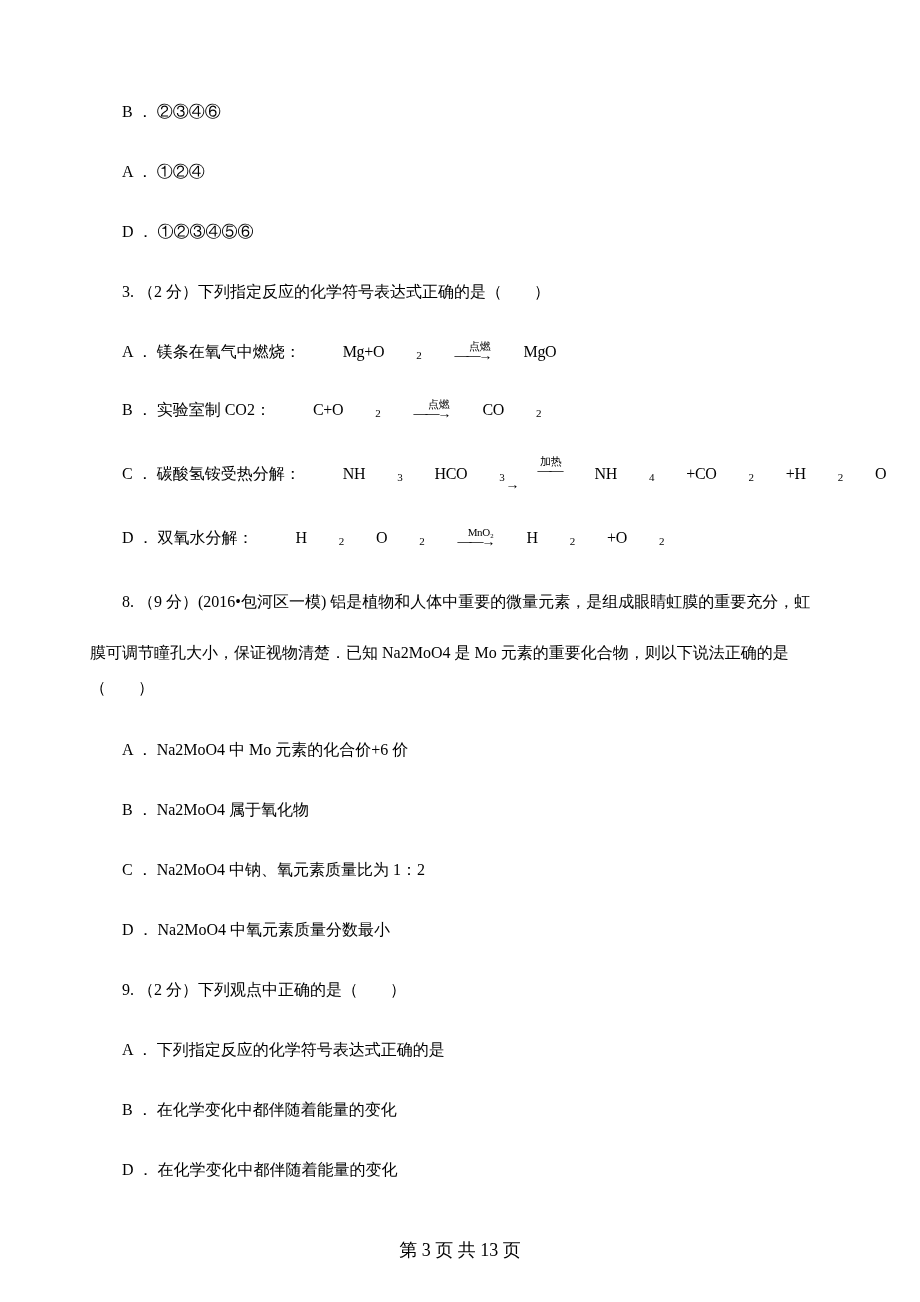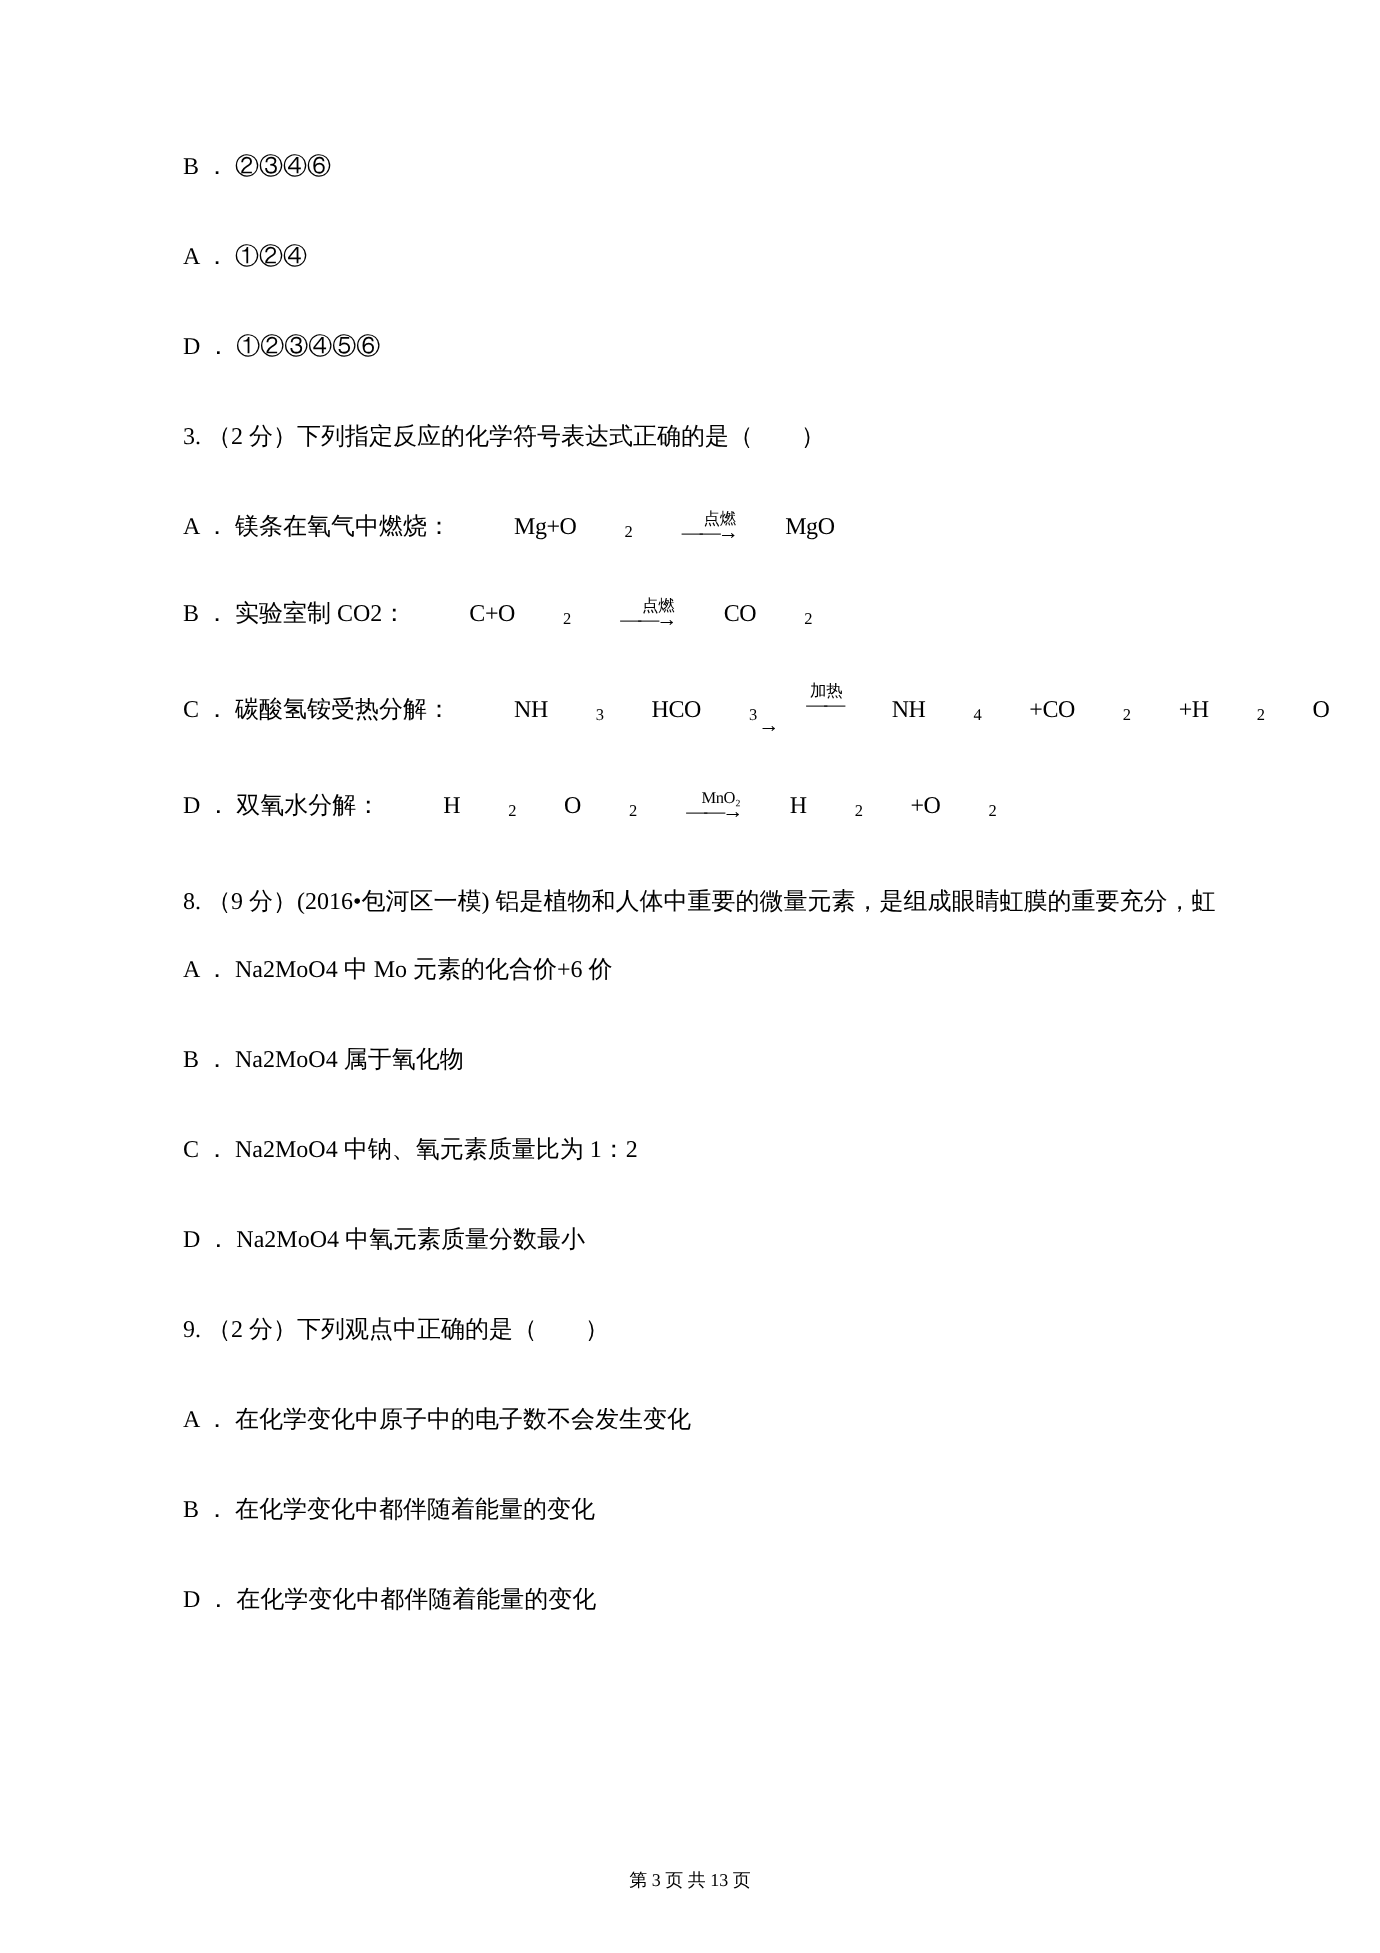--- a/index.html
+++ b/index.html
@@ -75,21 +75,21 @@
     .arrow-line {
       font-size: 14px;
       letter-spacing: -2px;
     }
     .footer {
       position: absolute;
       bottom: 40px;
       left: 0;
       right: 0;
       text-align: center;
-      font-size: 12px;
+      font-size: 18px;
     }
   </style>
 </head>
 <body>
 
 <div class="page-content">
 
   <div class="option-line">B ． ②③④⑥</div>
   <div class="option-line">A ． ①②④</div>
   <div class="option-line">D ． ①②③④⑤⑥</div>
@@ -156,27 +156,28 @@
         <span class="arrow-line">——→</span>
       </span>
       <span>H</span>
         <span class="sub">2</span>
         <span>+O</span>
         <span class="sub">2</span>
     </span>
   </div>
 
   <div class="paragraph-line">8. （9 分）(2016•包河区一模) 铝是植物和人体中重要的微量元素，是组成眼睛虹膜的重要充分，虹</div>
+  <div class="paragraph-line-last">膜可调节瞳孔大小，保证视物清楚．已知 Na2MoO4 是 Mo 元素的重要化合物，则以下说法正确的是（　　）</div>
 
   <div class="option-line">A ． Na2MoO4 中 Mo 元素的化合价+6 价</div>
   <div class="option-line">B ． Na2MoO4 属于氧化物</div>
   <div class="option-line">C ． Na2MoO4 中钠、氧元素质量比为 1：2</div>
   <div class="option-line">D ． Na2MoO4 中氧元素质量分数最小</div>
 
   <div class="question-line">9. （2 分）下列观点中正确的是（　　）</div>
 
-  <div class="option-line">A ． 在化学变化中原子中的电子数不会发生变化</div>
+  <div class="option-line">A ． 下列指定反应的化学符号表达式正确的是</div>
   <div class="option-line">B ． 在化学变化中都伴随着能量的变化</div>
   <div class="option-line">D ． 在化学变化中都伴随着能量的变化</div>
 
 </div>
 
 <div class="footer">第 3 页 共 13 页</div>
 
 </body></html>

